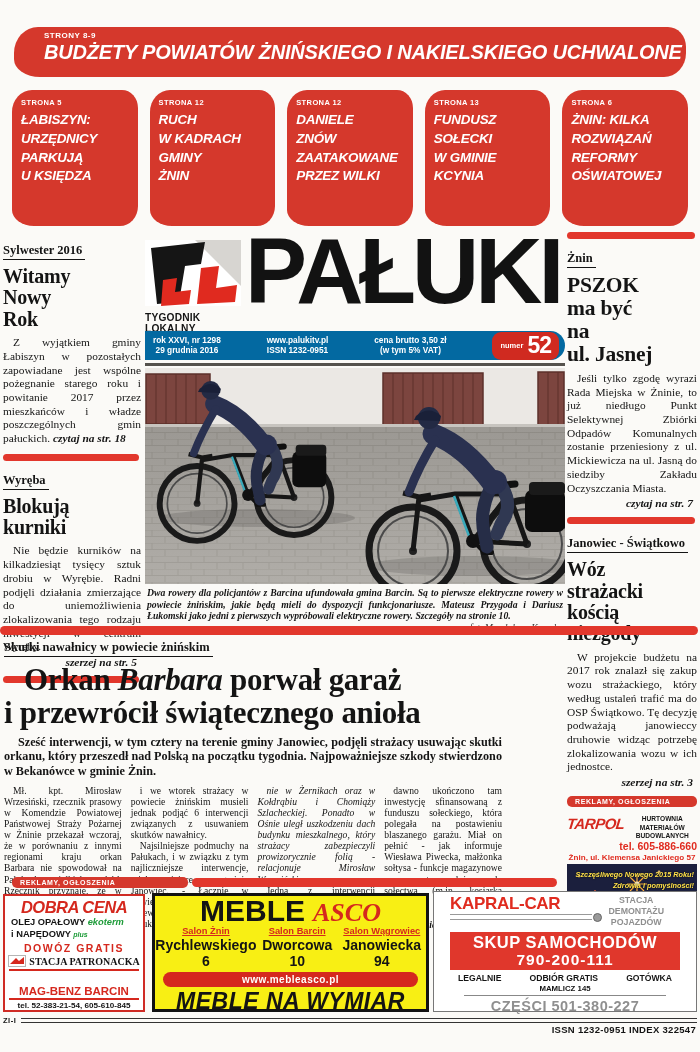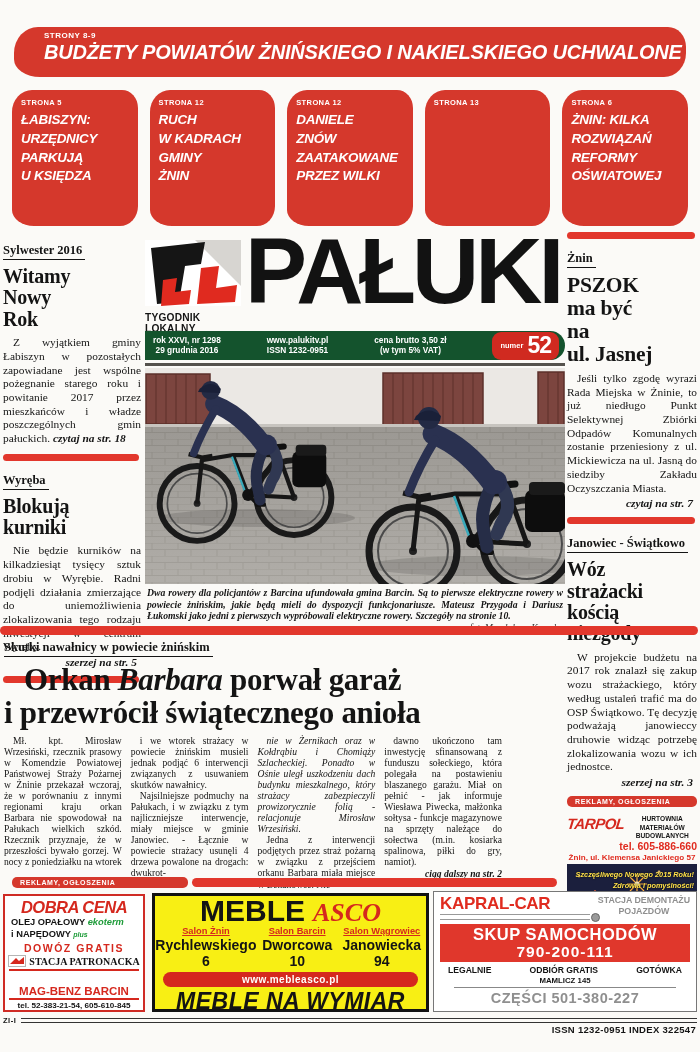--- a/index.html
+++ b/index.html
@@ -37,21 +37,21 @@
   .col-left{position:absolute;left:3px;top:240px;width:138px;}
   .col-right{position:absolute;left:567px;top:232px;width:130px;}
   .col-center{position:absolute;left:145px;top:238px;width:420px;}
 
   
   .masthead{position:relative;height:122px;}
   .logo{position:absolute;left:0;top:2px;width:100px;}
   .logo-sub{font-family:"Liberation Sans",sans-serif;font-weight:900;font-size:10.2px;letter-spacing:.2px;margin-top:2px;}
   .paluki{position:absolute;left:100px;top:-13px;font-family:"Liberation Sans",sans-serif;font-weight:900;
           font-size:93px;line-height:1;letter-spacing:-4px;color:#121212;}
-  .bar{position:absolute;left:0;bottom:0;width:420px;height:29px;background:#14532d;border-radius:0 15px 15px 0;
+  .bar{position:absolute;left:0;bottom:0;width:420px;height:29px;background:#0369a1;border-radius:0 15px 15px 0;
        display:flex;align-items:center;justify-content:space-between;color:#fff;
        font-family:"Liberation Sans",sans-serif;padding:0 6px 0 8px;box-sizing:border-box;}
   .bar-cell{font-size:8.3px;font-weight:bold;line-height:1.2;text-align:center;white-space:pre-line;}
   .numer-wrap{display:flex;align-items:center;gap:4px;background:#d02a20;border-radius:9px;padding:0 8px 1px;}
   .numer-label{font-size:7.5px;font-weight:bold;}
   .numer-big{font-size:23px;font-weight:900;letter-spacing:-1px;}
   .rule{height:3px;background:#55524d;margin:3px 0 2px;}
 
   .caption{font-size:9.7px;line-height:1.2;text-align:justify;font-style:italic;font-weight:bold;margin:3px 2px 0;}
   .credit{float:right;font-weight:normal;color:#3a3a3a;padding-left:10px;}
@@ -105,21 +105,21 @@
   .mb-meble{font-weight:900;font-size:30px;display:inline-block;}
   .mb-asco{font-family:"Liberation Serif",serif;color:#d5281e;font-weight:900;font-style:italic;font-size:26px;margin-left:8px;}
   .mb-salons{display:flex;justify-content:space-around;margin-top:0;text-align:center;}
   .mb-s-name{color:#d5281e;font-weight:900;font-size:9.3px;text-decoration:underline;}
   .mb-s-addr{font-weight:900;font-size:14px;margin-top:1px;}
   .mb-band{height:15px;background:#d5281e;border-radius:8px;margin:3px 8px 2px;color:#fff;font-weight:900;
            font-size:10px;text-align:center;line-height:15px;letter-spacing:.5px;}
   .mb-bottom{text-align:center;font-weight:900;font-style:italic;font-size:23px;letter-spacing:.5px;line-height:1.05;}
 
   .kapral{position:absolute;left:433px;top:891px;width:264px;height:121px;background:#fff;border:1px solid #777;
-          box-sizing:border-box;font-family:"Liberation Sans",sans-serif;padding:3px 6px;}
+          box-sizing:border-box;font-family:"Liberation Sans",sans-serif;padding:3px 16px;}
   .kp-head{display:flex;justify-content:space-between;align-items:flex-start;}
   .kp-logo-wrap{width:150px;}
   .kp-logo{color:#e02b1f;font-weight:900;font-size:17px;letter-spacing:-.3px;line-height:1;}
   .kp-lines{height:4px;border-top:1px solid #999;border-bottom:1px solid #999;margin-top:2px;position:relative;}
   .kp-dot{position:absolute;right:-10px;top:-2px;width:7px;height:7px;background:#9a9a9a;border:1px solid #666;
           border-radius:50%;}
   .kp-right{color:#8f8f8f;font-weight:900;font-size:8.8px;text-align:center;line-height:1.25;white-space:pre-line;}
   .kp-band{background:#e0372c;color:#fff;text-align:center;font-weight:900;margin-top:4px;padding:1px 0 2px;}
   .kp-b1{font-size:16.5px;letter-spacing:.5px;line-height:1.1;}
   .kp-b2{font-size:15.5px;letter-spacing:1px;line-height:1.1;}
@@ -163,20 +163,24 @@
     </div>
     <div class="teaser">
       <div class="teaser-page">STRONA 12</div>
       <div class="teaser-title">DANIELE
 ZNÓW
 ZAATAKOWANE
 PRZEZ WILKI</div>
     </div>
     <div class="teaser">
       <div class="teaser-page">STRONA 13</div>
+      <div class="teaser-title">FUNDUSZ
+SOŁECKI
+W GMINIE
+KCYNIA</div>
     </div>
     <div class="teaser">
       <div class="teaser-page">STRONA 6</div>
       <div class="teaser-title">ŻNIN: KILKA
 ROZWIĄZAŃ
 REFORMY
 OŚWIATOWEJ</div>
     </div>
   </div>
 
@@ -347,20 +351,21 @@
       </div>
     </div>
   </div>
 
   <div class="big-divider"></div>
 
   <div class="main-article">
     <div class="kicker">Skutki nawałnicy w powiecie żnińskim</div>
     <h1 class="main-head"><span>Orkan </span><em>Barbara</em><span> porwał garaż
 i przewrócił świątecznego anioła</span></h1>
+    <p class="lead">Sześć interwencji, w tym cztery na terenie gminy Janowiec, podjęli strażacy usuwając skutki orkanu, który przeszedł nad Polską na początku tygodnia. Najpoważniejsze szkody stwierdzono w Bekanówce w gminie Żnin.</p>
     <div class="cols">
       <div class="col">
         <p>Mł. kpt. Mirosław Wrzesiński, rzecznik prasowy w Komendzie Powiatowej Państwowej Straży Pożarnej w Żninie przekazał wczoraj, że w porównaniu z innymi regionami kraju orkan Barbara nie spowodował na Pałukach wielkich szkód. Rzecznik przyznaje, że w przeszłości bywało gorzej. W nocy z poniedziałku na wtorek</p>
       </div>
       <div class="col">
         <p>i we wtorek strażacy w powiecie żnińskim musieli jednak podjąć 6 interwencji związanych z usuwaniem skutków nawałnicy.</p>
         <p>Najsilniejsze podmuchy na Pałukach, i w związku z tym najliczniejsze interwencje, miały miejsce w gminie Janowiec. - Łącznie w powiecie strażacy usunęli 4 drzewa powalone na drogach: dwukrot-</p>
       </div>
       <div class="col">
         <p class="italic">nie w Żernikach oraz w Kołdrąbiu i Chomiąży Szlacheckiej. Ponadto w Ośnie uległ uszkodzeniu dach budynku mieszkalnego, który strażacy zabezpieczyli prowizorycznie folią - relacjonuje Mirosław Wrzesiński.</p>

